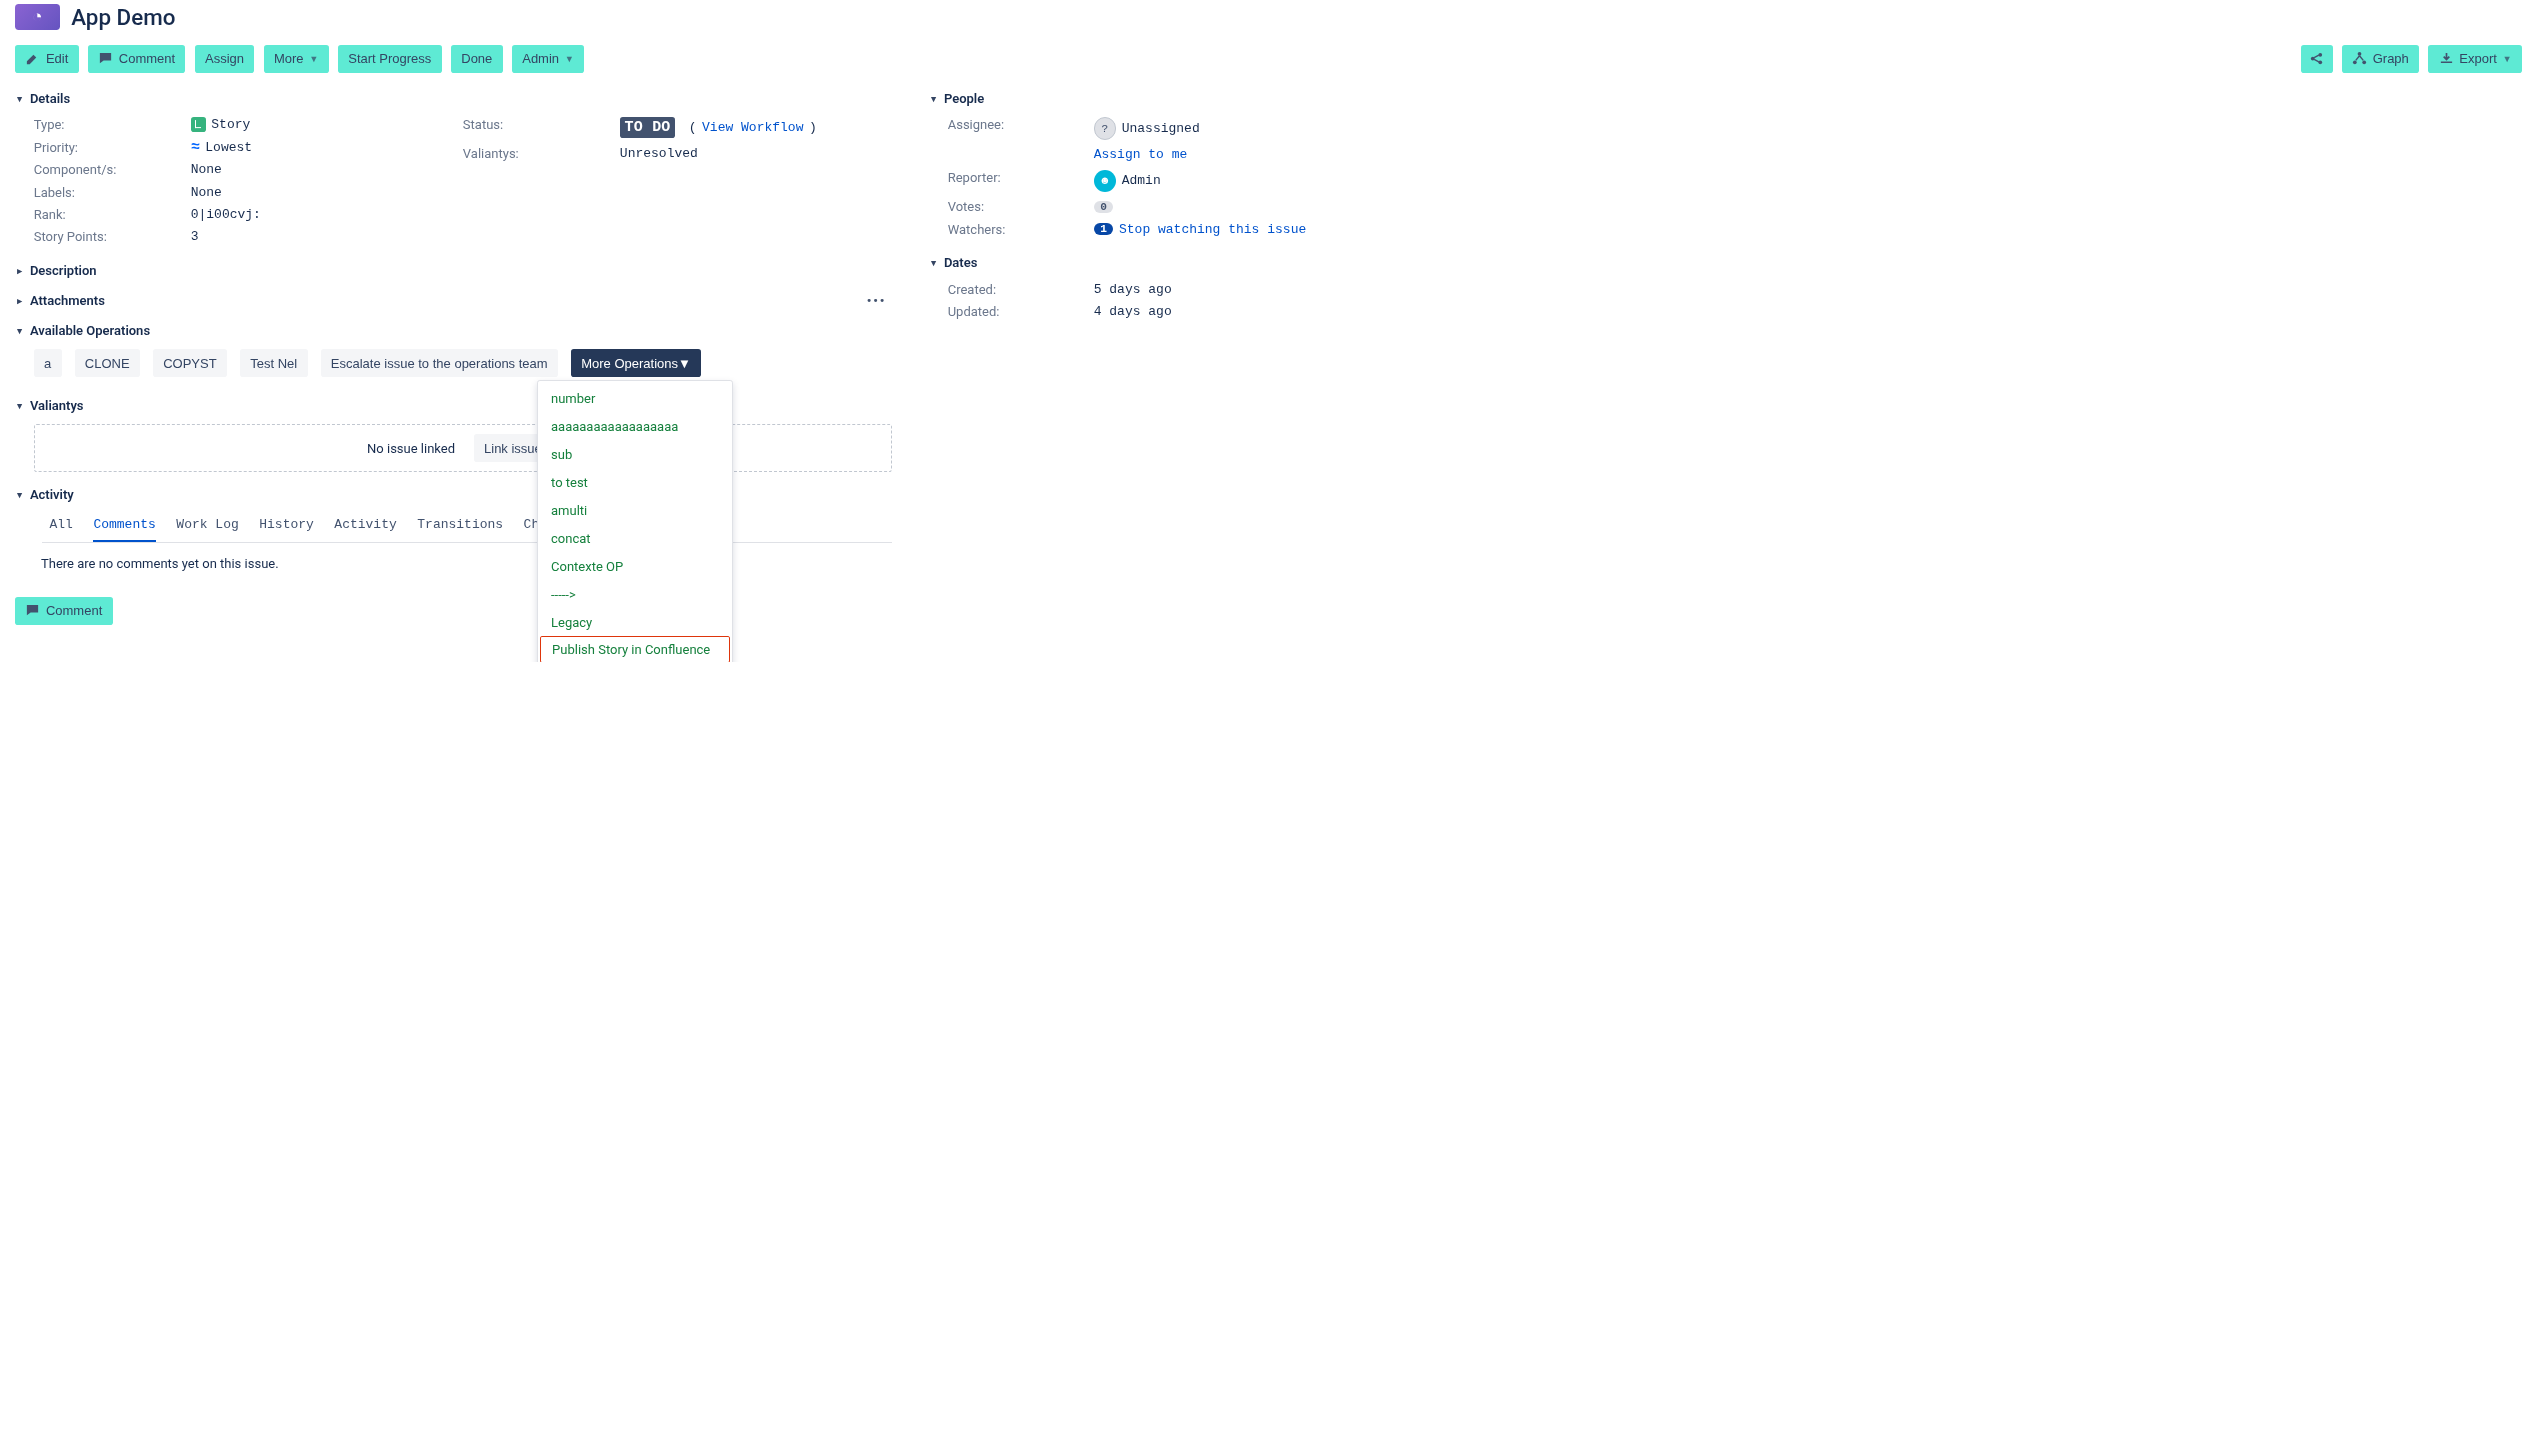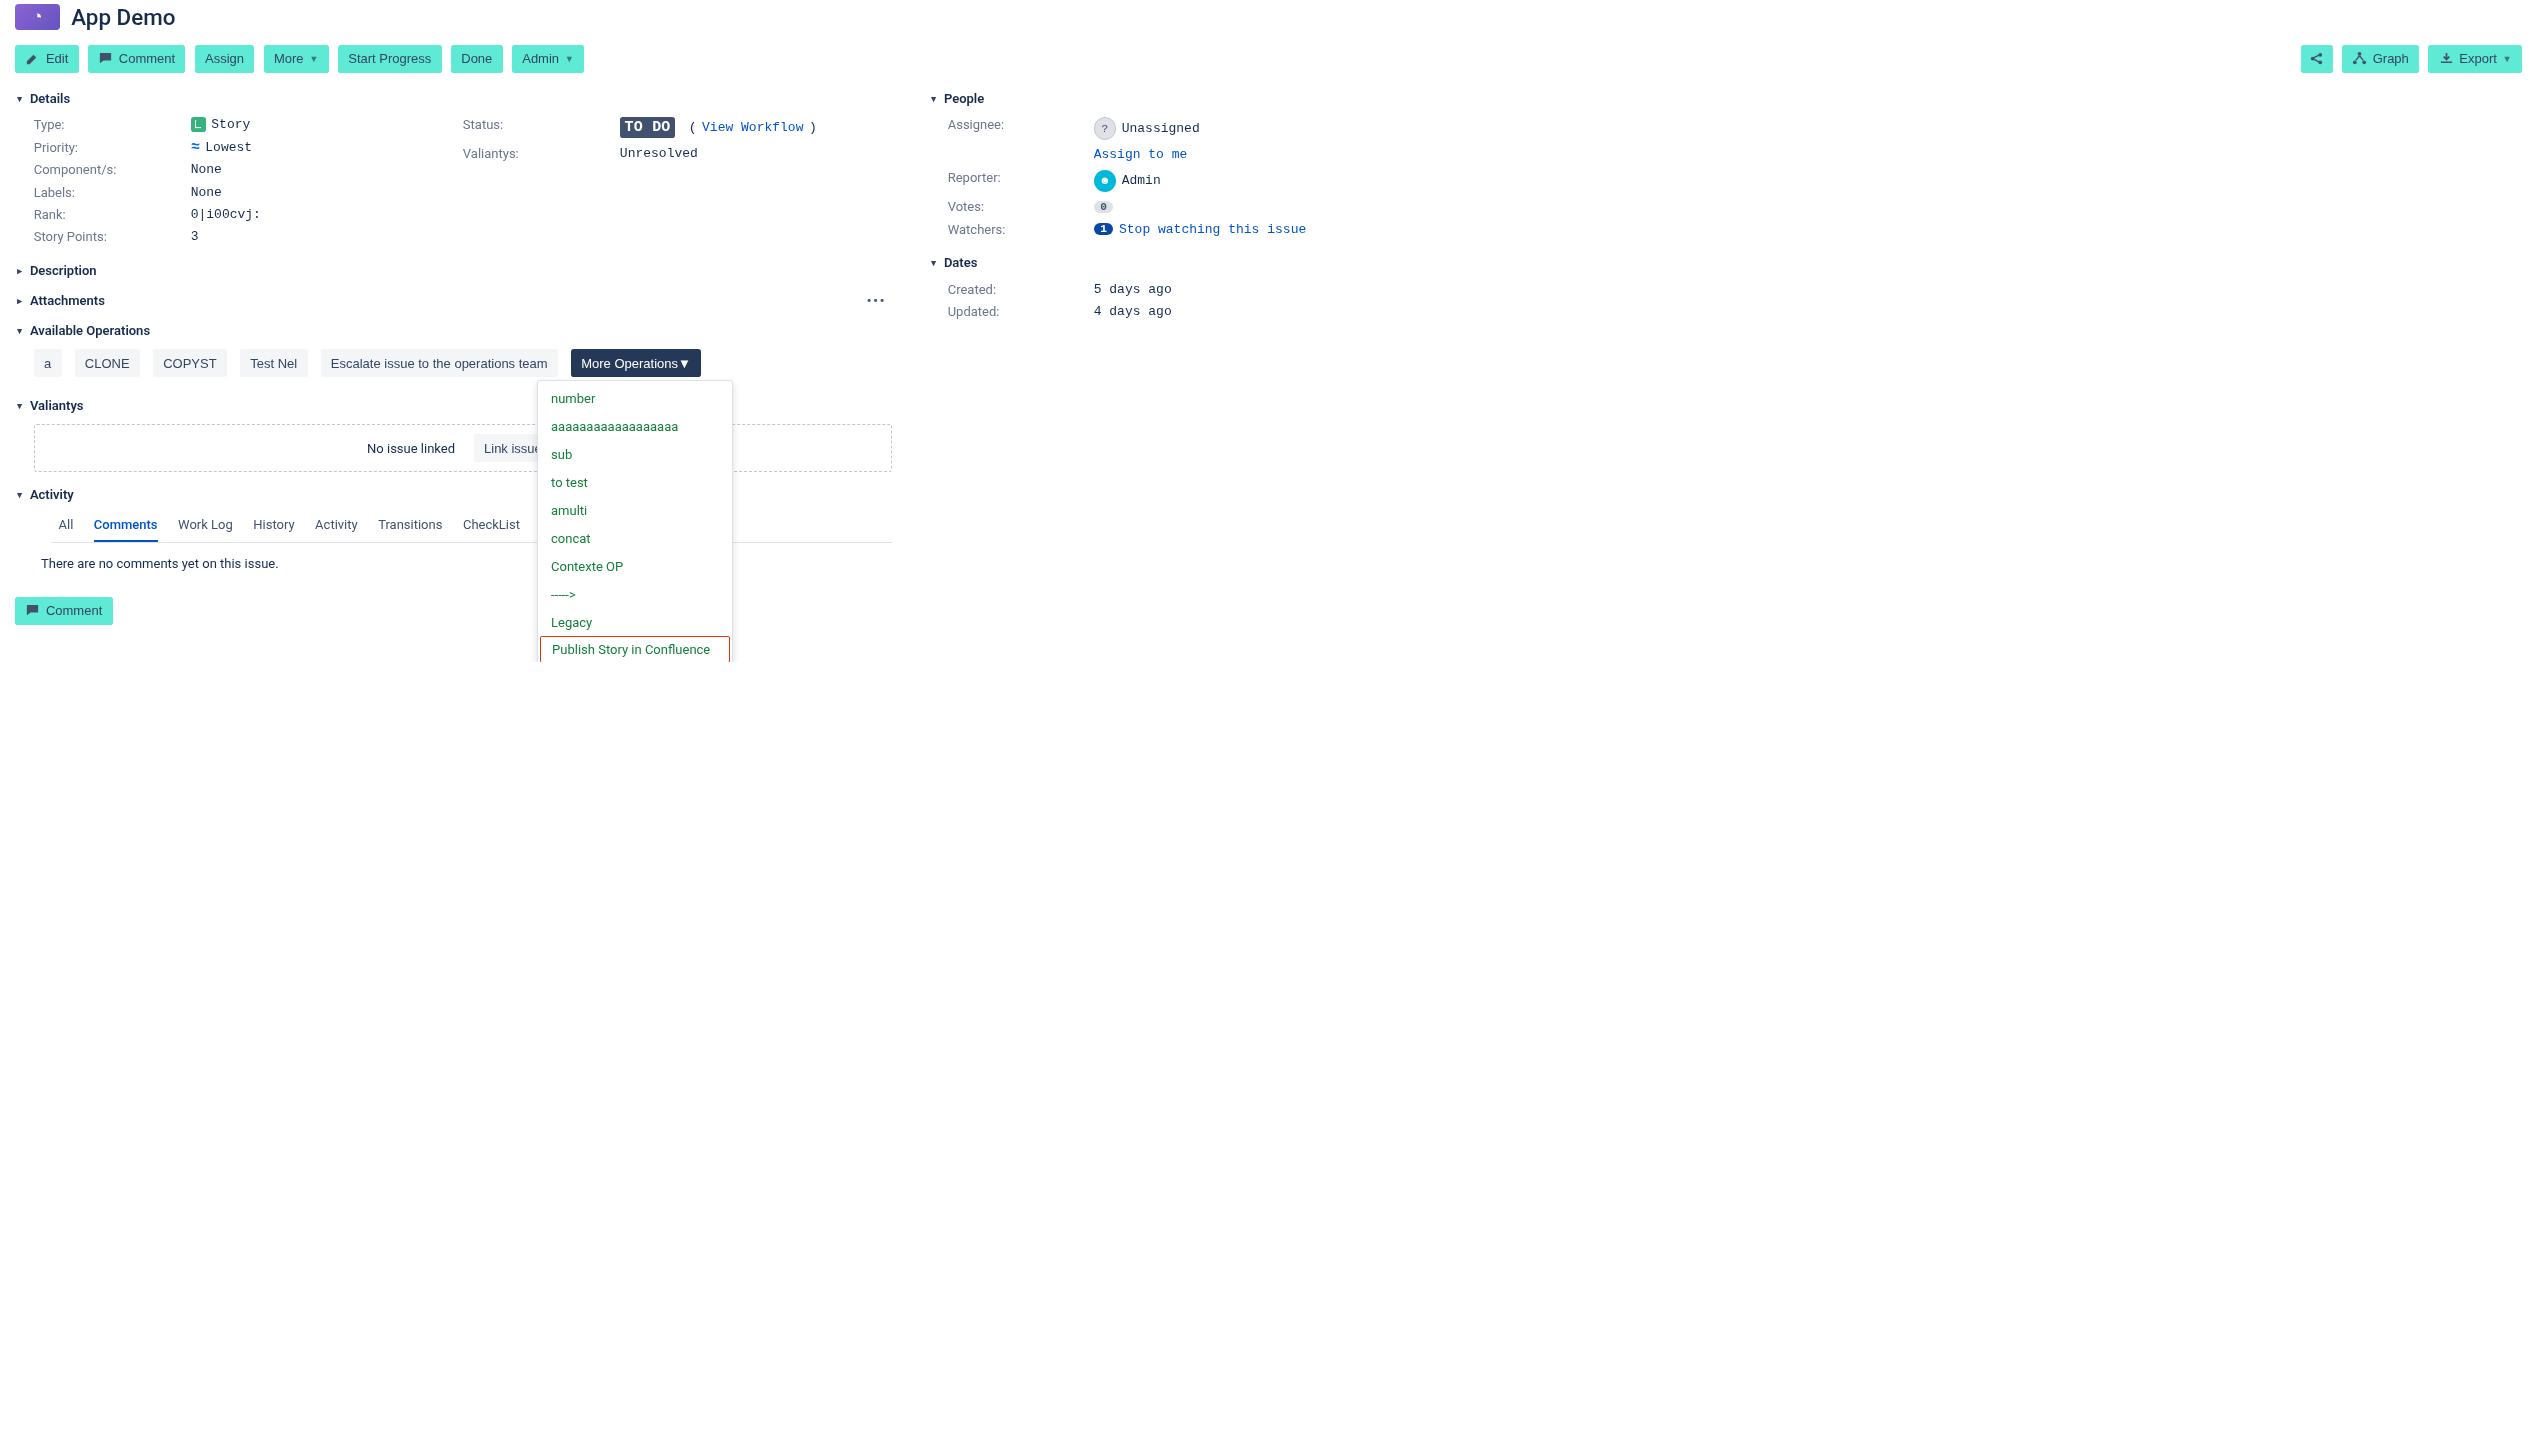--- a/index.html
+++ b/index.html
@@ -110,21 +110,21 @@
     padding:6.5px 13px;font-size:13px;color:#15803d;cursor:pointer;
     white-space:nowrap;
   }
   .dropdown .item.hl{
     border:1.9px solid #de350b;border-radius:1.9px;margin:0 1.9px;padding:4.7px 11.2px;
   }
   .valiantys-box{
     border:0.9px dashed #c1c7d0;border-radius:2.8px;padding:9.3px;margin:3.7px 0 7.5px 18.7px;
     display:flex;justify-content:center;align-items:center;gap:18.7px;
   }
-  .tabs{ display:flex;gap:20.5px;border-bottom:0.9px solid #dfe1e6;padding:0 0 0 7.5px;margin-left:36px; }
+  .tabs{ display:flex;gap:20.5px;border-bottom:0.9px solid #dfe1e6;padding:0 0 0 7.5px;margin-left:27px;font-family:Liberation Mono, monospace; }
   .tab{ padding:7.5px 0;color:#42526E;cursor:pointer;border-bottom:2.8px solid transparent; }
   .tab.sel{ color:#0052CC;border-bottom-color:#0052CC;font-weight:500; }
   .empty{ padding:13px 7.5px 0 26px;color:#172B4D; }
   .side .row .col-label{ flex:0 0 146px; }
   .avatar{ width:22.4px;height:22.4px;border-radius:50%;background:#dfe1e6;display:inline-flex;align-items:center;justify-content:center;font-size:11.2px;color:#42526E;border:0.9px solid #c1c7d0; }
   .avatar.teal{ background:#00B8D9;color:#fff;border:none; }
   .pill{ background:#dfe1e6;border-radius:8.4px;padding:0 6.5px;font-size:11.2px;font-weight:600;color:#42526E;min-width:17px;text-align:center;display:inline-block; }
   .pill.blue{ background:#0747A6;color:#fff; }
   .attachments-row{ display:flex;justify-content:space-between;align-items:center;padding-right:5.6px; }
   .dots{ color:#42526E;cursor:pointer;letter-spacing:1.9px;font-weight:bold; }

